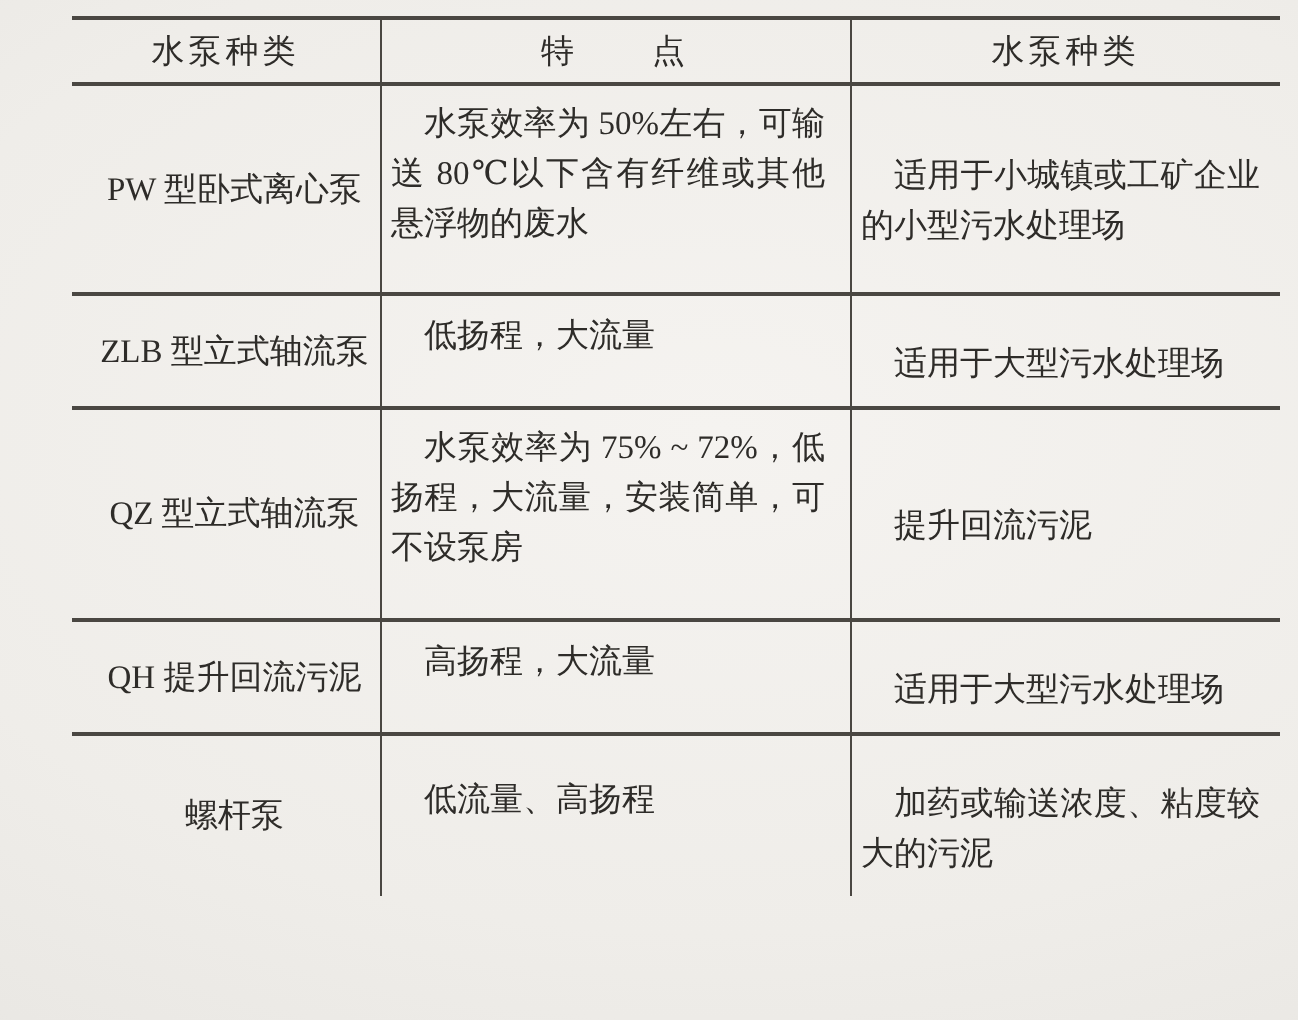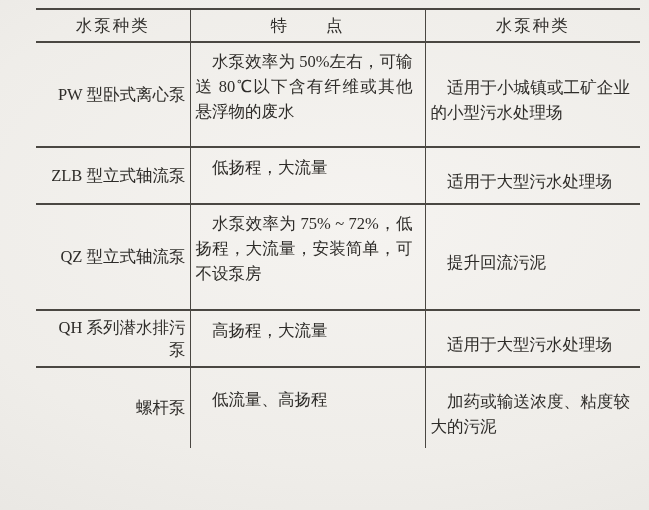--- a/index.html
+++ b/index.html
@@ -43,28 +43,27 @@
     text-align: center;
     letter-spacing: 2px;
     vertical-align: middle;
     padding: 0;
   }
   .pump-table td {
     vertical-align: middle;
   }
   .pump-table td.c1 {
     padding: 2px 4px 2px 13px;
-    text-align: right;
+    text-align: center;
   }
   .pump-table td.c2 {
     padding: 5px 12px 22px 5px;
     text-indent: 1em;
     text-align: justify;
     line-height: 25px;
-    font-family: Liberation Serif, serif;
   }
   .pump-table td.c3 {
     padding: 16px 10px 5px 5px;
     text-indent: 1em;
     text-align: justify;
     line-height: 25px;
   }
   
   tr.rh  > * { height: 31px; }
   tr.r0  > * { height: 76px; }
@@ -101,21 +100,21 @@
       <td class="c1">ZLB 型立式轴流泵</td>
       <td class="c2">低扬程，大流量</td>
       <td class="c3">适用于大型污水处理场</td>
     </tr>
     <tr class="r3">
       <td class="c1">QZ 型立式轴流泵</td>
       <td class="c2">水泵效率为 75% ~ 72%，低扬程，大流量，安装简单，可不设泵房</td>
       <td class="c3">提升回流污泥</td>
     </tr>
     <tr class="r5">
-      <td class="c1">QH 系列潜水排污泵</td>
+      <td class="c1">QH 提升回流污泥</td>
       <td class="c2">高扬程，大流量</td>
       <td class="c3">适用于大型污水处理场</td>
     </tr>
     <tr class="r7">
       <td class="c1">螺杆泵</td>
       <td class="c2">低流量、高扬程</td>
       <td class="c3">加药或输送浓度、粘度较大的污泥</td>
     </tr>
 
   </tbody>

